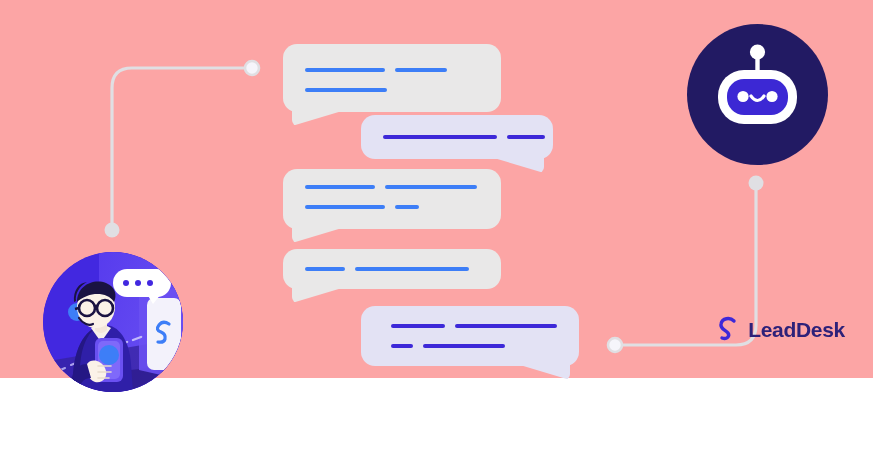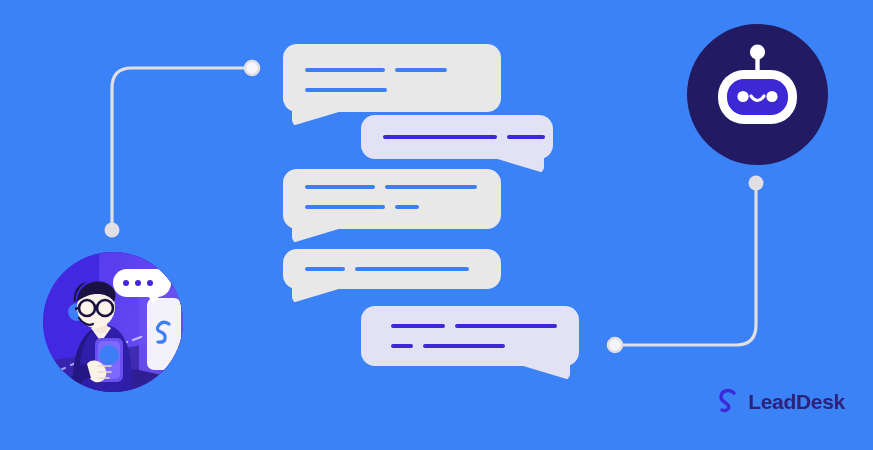--- a/index.html
+++ b/index.html
@@ -3,22 +3,22 @@
 <meta charset="utf-8">
 <style>
   * { box-sizing: border-box; margin: 0; padding: 0; }
   html, body {
     width: 873px; height: 450px;
     font-family: "Liberation Sans", sans-serif;
     overflow: hidden;
   }
   #stage {
     position: relative;
-    width: 873px; height: 450px;
-    background: #3b82f6;
+    width: 873px; height: 378px;
+    background: #fca5a5;
   }
 
   
   .connector { position: absolute; left: 0; top: 0; width: 873px; height: 450px; pointer-events: none; }
 
   
   .bubble {
     position: absolute;
     border-radius: 14px;
     padding: 0;

